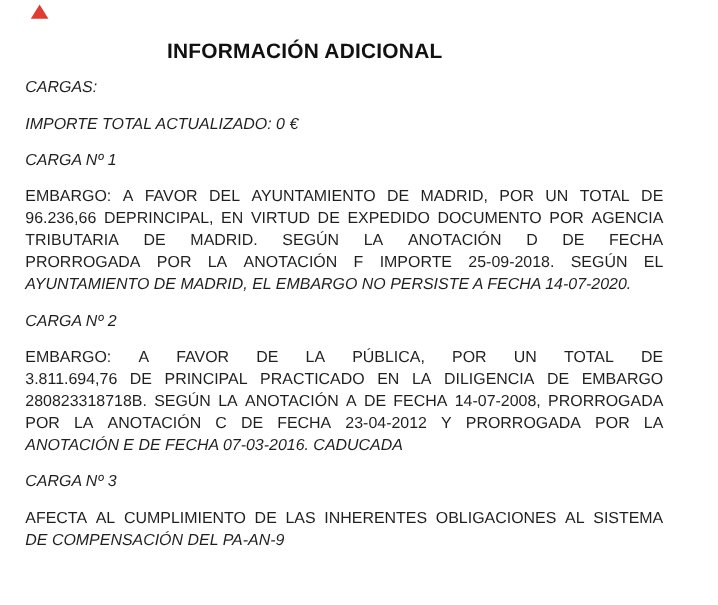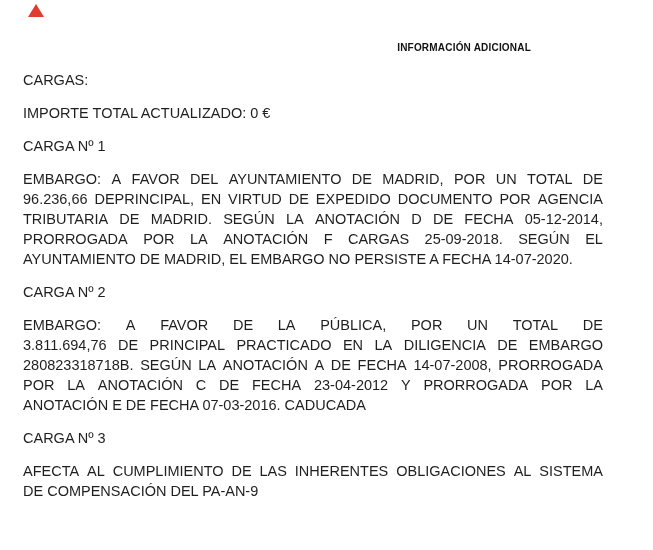--- a/index.html
+++ b/index.html
@@ -17,37 +17,38 @@
   }
   .doc {
     position: absolute;
     left: 23px;
     top: 38px;
     width: 580px;
   }
   .title {
     display: block;
     width: 508px;
-    text-align: right;
+    text-align: center;
     font-weight: bold;
-    font-size: 10px;
+    font-size: 19px;
     line-height: 20px;
     color: #111111;
     letter-spacing: 0.2px;
     margin: 0 0 12px 0;
   }
   .block {
     font-size: 14.5px;
     line-height: 20px;
     margin: 0 0 13px 0;
     color: #1f1f1f;
   }
   .block .line {
     height: 20px;
     white-space: nowrap;
+    font-style: italic;
   }
   
   .block .jline {
     display: flex;
     justify-content: space-between;
     height: 20px;
     white-space: nowrap;
     align-items: center;
   }
   .jline span { flex: 0 0 auto; }
@@ -107,29 +108,28 @@
         <div class="jline">
           <span>TRIBUTARIA</span>
           <span>DE</span>
           <span>MADRID.</span>
           <span>SEGÚN</span>
           <span>LA</span>
           <span>ANOTACIÓN</span>
           <span>D</span>
           <span>DE</span>
           <span>FECHA</span>
-          <span>05-12-2014,</span>
         </div>
         <div class="jline">
           <span>PRORROGADA</span>
           <span>POR</span>
           <span>LA</span>
           <span>ANOTACIÓN</span>
           <span>F</span>
-          <span>CARGAS</span>
+          <span>IMPORTE</span>
           <span>25-09-2018.</span>
           <span>SEGÚN</span>
           <span>EL</span>
         </div>
         <div class="line">AYUNTAMIENTO DE MADRID, EL EMBARGO NO PERSISTE A FECHA 14-07-2020.</div>
       </div>
       <div class="block">
         <div class="line">CARGA Nº 2</div>
       </div>
       <div class="block">

